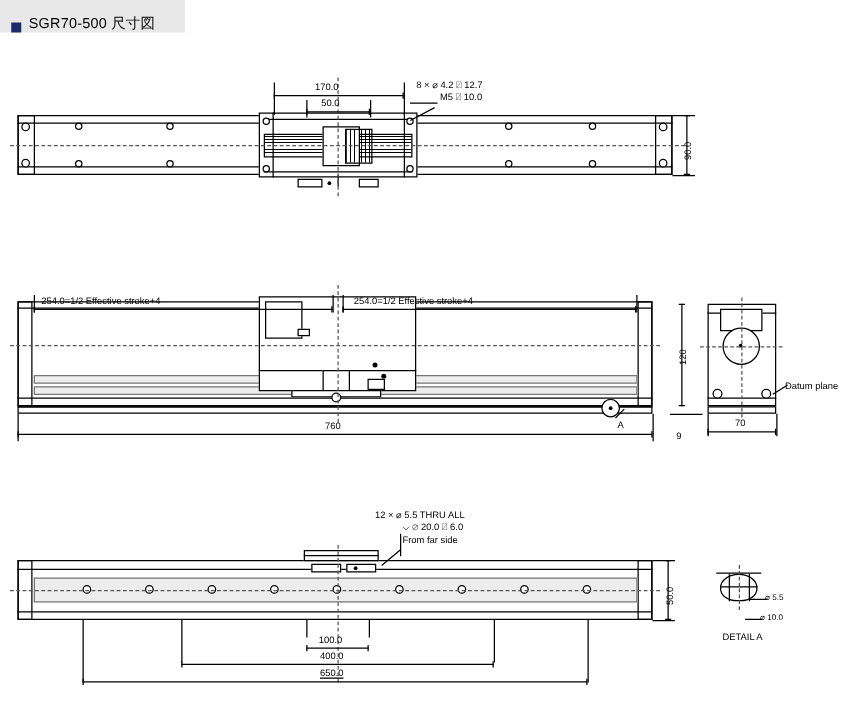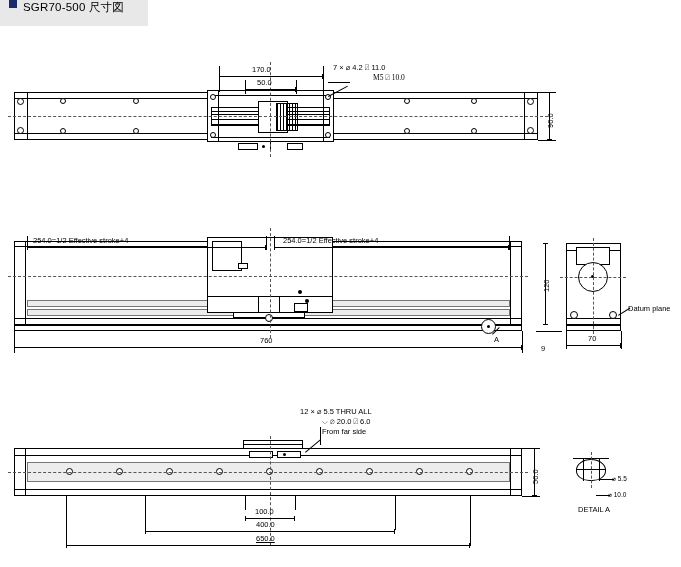--- a/index.html
+++ b/index.html
@@ -23,21 +23,21 @@
 
   
   .header {
     position: absolute;
     left: 0;
     top: 0;
     width: 148px;
     height: 26px;
     background: #e8e8e8;
     display: flex;
-    align-items: flex-start;
+    align-items: flex-end;
   }
   .header .marker {
     width: 8px;
     height: 8px;
     background: #1b2a6b;
     margin-left: 9px;
     margin-right: 6px;
     flex: 0 0 auto;
   }
   .header .title {
@@ -235,22 +235,22 @@
     <div class="ext" style="left:219px; top:66px; height:26px;"></div>
     <div class="ext" style="left:323px; top:66px; height:26px;"></div>
     <div class="dim" style="left:219px; top:76px; width:104px;"></div>
     <div class="lbl" style="left:252px; top:66px;">170.0</div>
 
     <div class="ext" style="left:245px; top:80px; height:14px;"></div>
     <div class="ext" style="left:296px; top:80px; height:14px;"></div>
     <div class="dim" style="left:245px; top:89px; width:51px;"></div>
     <div class="lbl" style="left:257px; top:79px;">50.0</div>
 
-    <div class="lbl" style="left:333px; top:64px;">7 × ⌀ 4.2 ⍁ 11.0</div>
-    <div class="lbl" style="left:373px; top:74px;font-family:Liberation Serif, serif;">M5 ⍁ 10.0</div>
+    <div class="lbl" style="left:333px; top:64px;">8 × ⌀ 4.2 ⍁ 12.7</div>
+    <div class="lbl" style="left:352px; top:74px;">M5 ⍁ 10.0</div>
     <div class="lead" style="left:328px; top:96px; width:22px; transform: rotate(-28deg);"></div>
     <div class="exth" style="left:328px; top:82px; width:22px;"></div>
 
     <div class="exth" style="left:538px; top:92px; width:18px;"></div>
     <div class="exth" style="left:538px; top:140px; width:18px;"></div>
     <div class="dimv" style="left:549px; top:92px; height:48px;"></div>
     <div class="lbl rot" style="left:547px; top:128px;">90.0</div>
   </div>
 
   <div>

